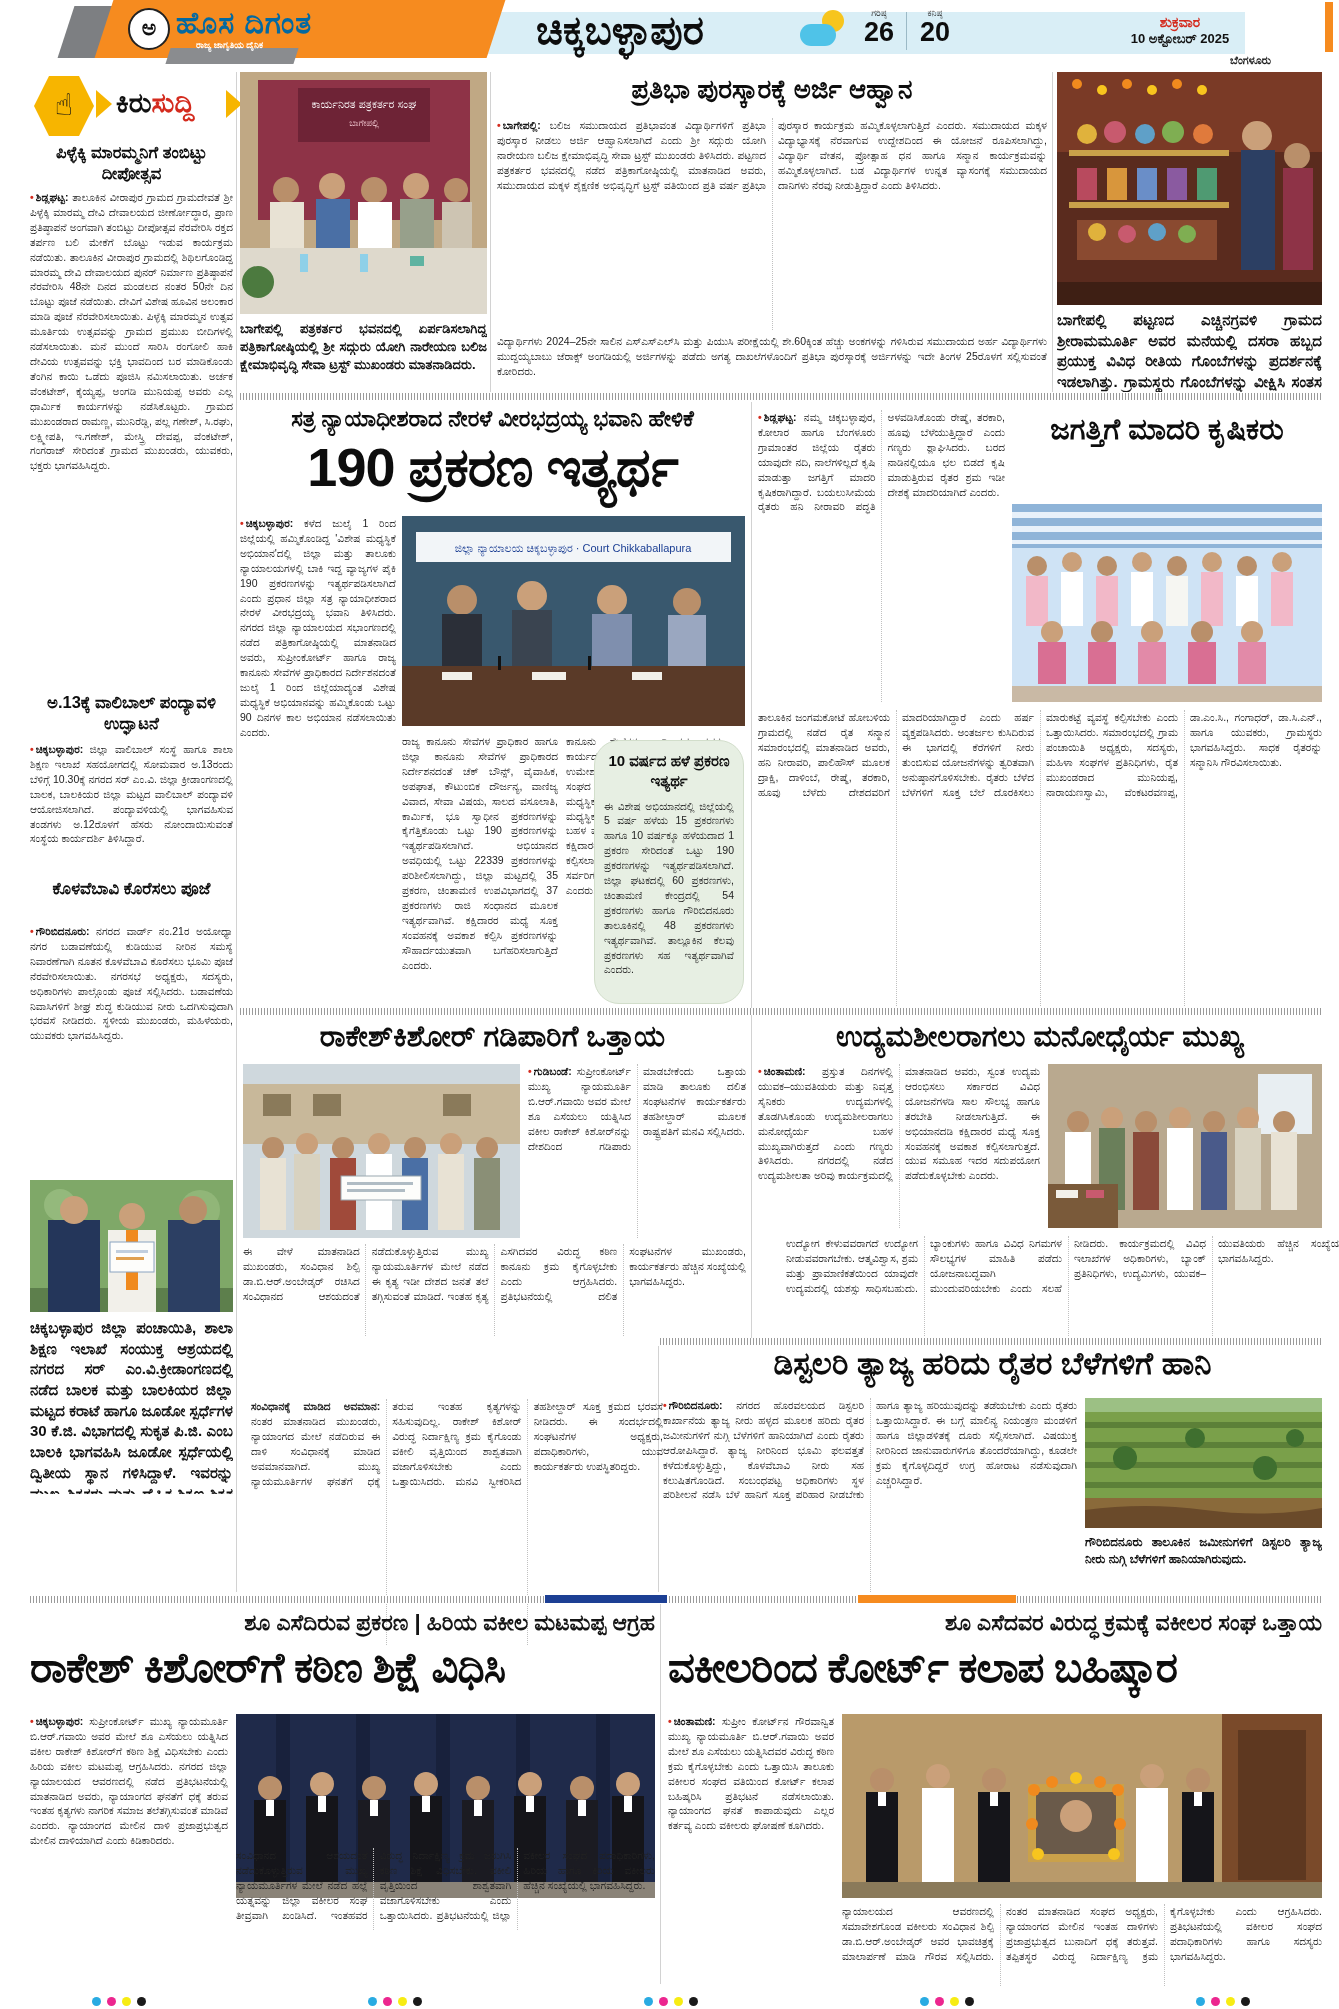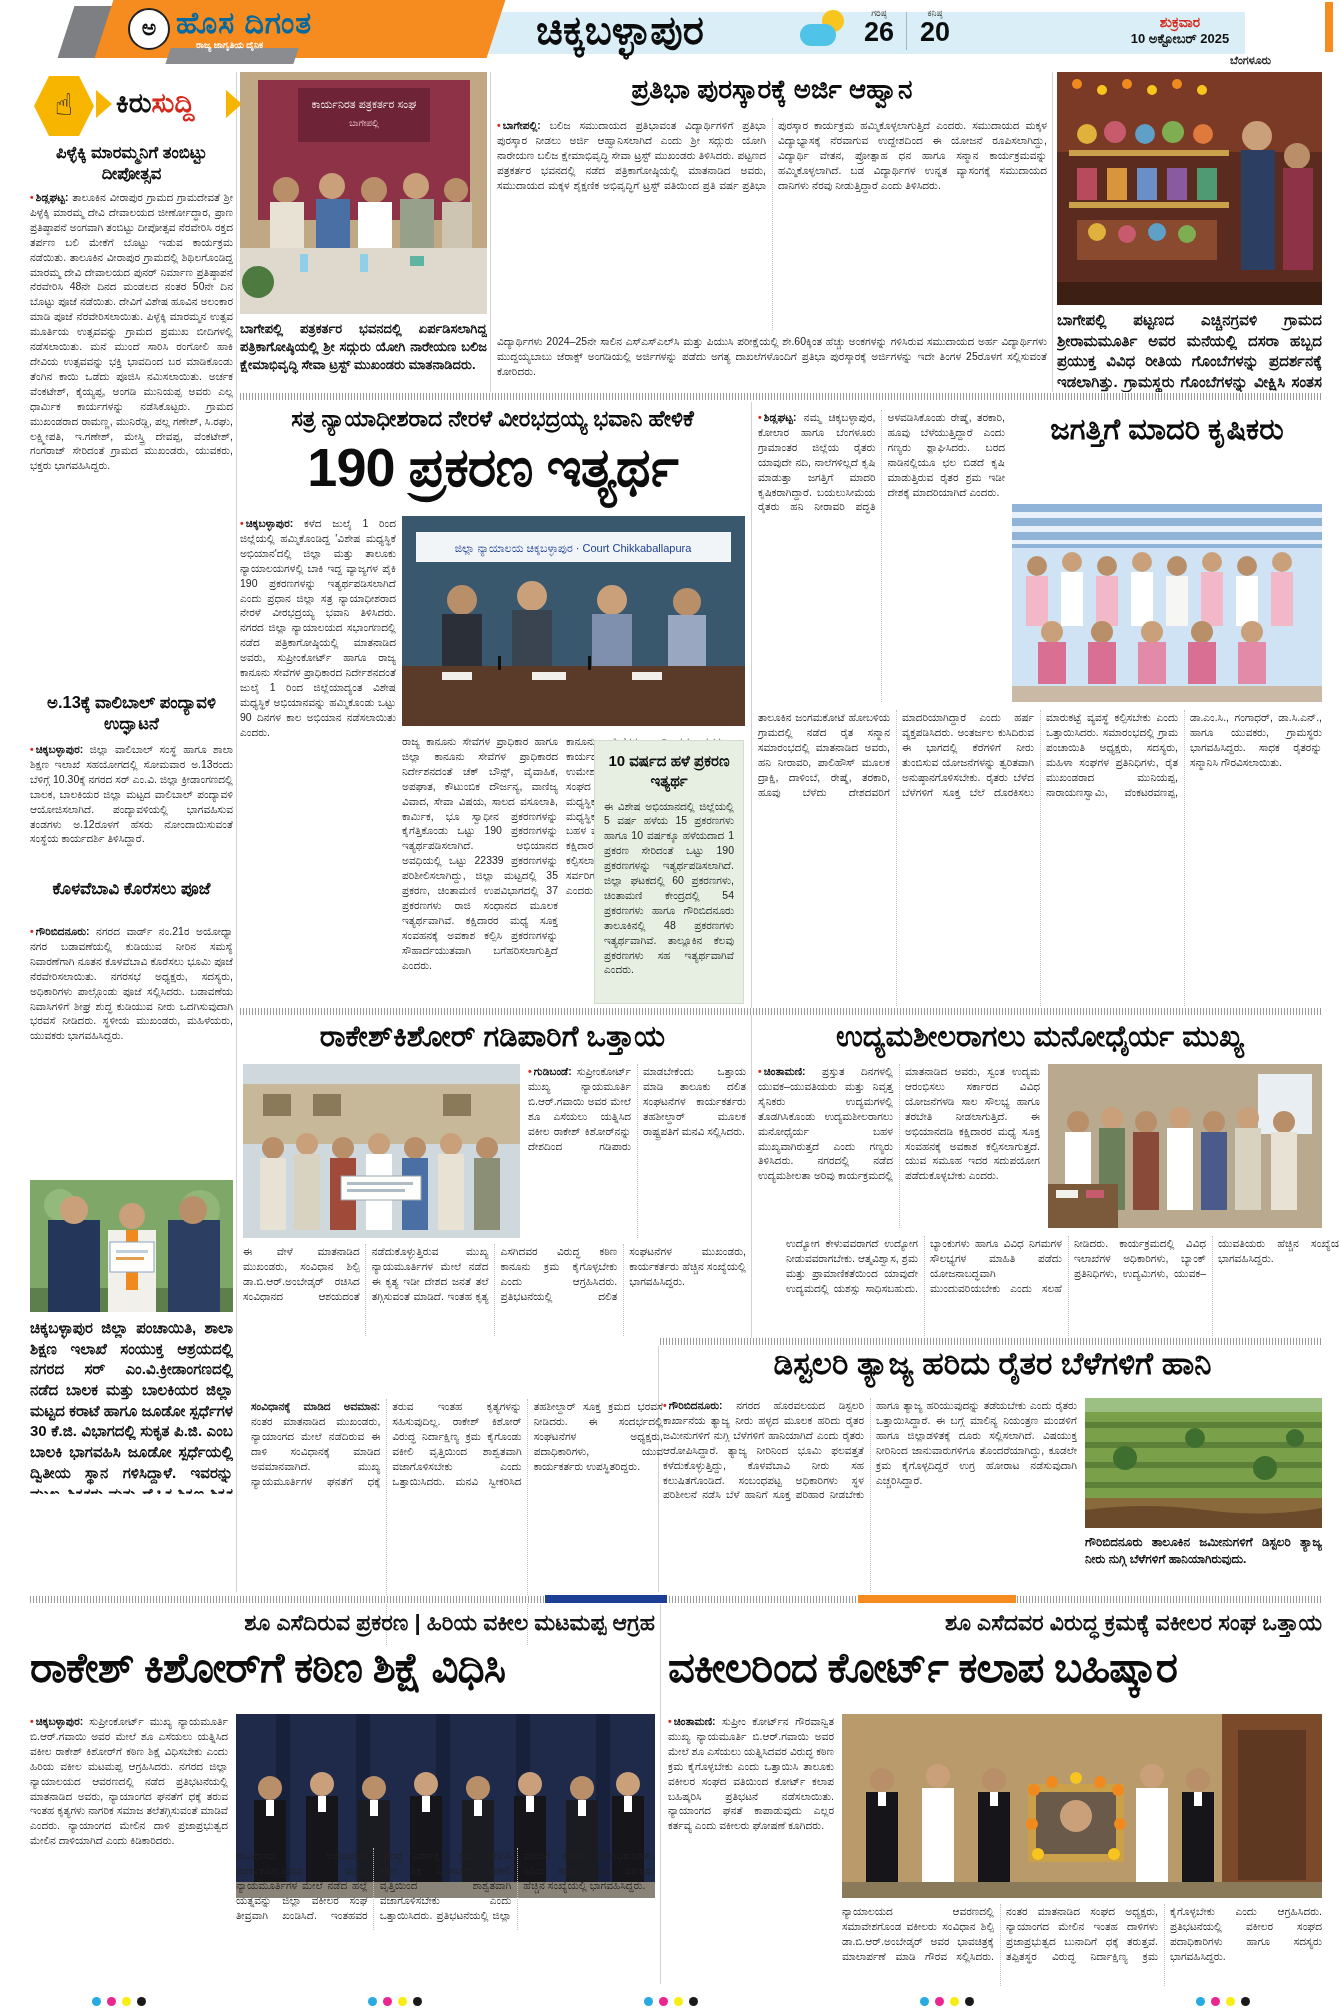--- a/index.html
+++ b/index.html
@@ -223,21 +223,21 @@
 </div>
 
 <div class="abs body-txt" style="left:402px;top:734px;width:156px;height:272px;">
   <span>ರಾಜ್ಯ ಕಾನೂನು ಸೇವೆಗಳ ಪ್ರಾಧಿಕಾರ ಹಾಗೂ ಜಿಲ್ಲಾ ಕಾನೂನು ಸೇವೆಗಳ ಪ್ರಾಧಿಕಾರದ ನಿರ್ದೇಶನದಂತೆ ಚೆಕ್ ಬೌನ್ಸ್, ವೈವಾಹಿಕ, ಅಪಘಾತ, ಕೌಟುಂಬಿಕ ದೌರ್ಜನ್ಯ, ವಾಣಿಜ್ಯ ವಿವಾದ, ಸೇವಾ ವಿಷಯ, ಸಾಲದ ವಸೂಲಾತಿ, ಕಾರ್ಮಿಕ, ಭೂ ಸ್ವಾಧೀನ ಪ್ರಕರಣಗಳನ್ನು ಕೈಗೆತ್ತಿಕೊಂಡು ಒಟ್ಟು 190 ಪ್ರಕರಣಗಳನ್ನು ಇತ್ಯರ್ಥಪಡಿಸಲಾಗಿದೆ. ಅಭಿಯಾನದ ಅವಧಿಯಲ್ಲಿ ಒಟ್ಟು 22339 ಪ್ರಕರಣಗಳನ್ನು ಪರಿಶೀಲಿಸಲಾಗಿದ್ದು, ಜಿಲ್ಲಾ ಮಟ್ಟದಲ್ಲಿ 35 ಪ್ರಕರಣ, ಚಿಂತಾಮಣಿ ಉಪವಿಭಾಗದಲ್ಲಿ 37 ಪ್ರಕರಣಗಳು ರಾಜಿ ಸಂಧಾನದ ಮೂಲಕ ಇತ್ಯರ್ಥವಾಗಿವೆ. ಕಕ್ಷಿದಾರರ ಮಧ್ಯೆ ಸೂಕ್ತ ಸಂವಹನಕ್ಕೆ ಅವಕಾಶ ಕಲ್ಪಿಸಿ ಪ್ರಕರಣಗಳನ್ನು ಸೌಹಾರ್ದಯುತವಾಗಿ ಬಗೆಹರಿಸಲಾಗುತ್ತಿದೆ ಎಂದರು.</span>
 </div>
 <div class="abs body-txt" style="left:566px;top:734px;width:0;height:0;"></div>
 <div class="abs body-txt" style="left:566px;top:734px;width:156px;height:272px;">
   <span>ಕಾನೂನು ಸೇವೆಗಳ ಪ್ರಾಧಿಕಾರದ ಸದಸ್ಯ ಕಾರ್ಯದರ್ಶಿ ಬಿ. ಶಿಲ್ಪ, ನ್ಯಾಯಮೂರ್ತಿಗಳಾದ ಉಮೇಶ್, ಲತಾ ಕುಮಾರಿ, ಜಿಲ್ಲಾ ವಕೀಲರ ಸಂಘದ ಅಧ್ಯಕ್ಷ ಮುಂತಾದವರು ಇದ್ದರು. ಮಧ್ಯಸ್ಥಿಕೆ ಬಹಳ ಮುಖ್ಯ: ಕೆಲವು ಪ್ರಕರಣಗಳಲ್ಲಿ ಮಧ್ಯಸ್ಥಿಕೆದಾರರ ಪಾತ್ರ ಹಾಗೂ ಮಧ್ಯಸ್ಥಿಕೆಯು ಬಹಳ ಮುಖ್ಯವಾಗಿರುತ್ತದೆ. ಈ ಅಭಿಯಾನದಡಿ ಕಕ್ಷಿದಾರರ ಮಧ್ಯೆ ಸೂಕ್ತ ಸಂವಹನಕ್ಕೆ ಅವಕಾಶ ಕಲ್ಪಿಸಲಾಗುತ್ತದೆ. ಅಭಿಯಾನಕ್ಕೆ ಸಹಕಾರ ನೀಡಿದ ಸರ್ವರಿಗೂ ಧನ್ಯವಾದಗಳನ್ನು ತಿಳಿಸುತ್ತೇನೆ ಎಂದರು.</span>
 </div>
 
-<div class="abs greenbox" style="left:594px;top:740px;width:150px;height:264px;box-sizing:border-box;">
+<div class="abs greenbox" style="left:594px;top:740px;width:150px;height:264px;box-sizing:border-box;border-radius:25px;">
   <div style="font-weight:900;font-size:15px;text-align:center;line-height:1.35;color:#0d0d0d;margin-bottom:7px;">10 ವರ್ಷದ ಹಳೆ ಪ್ರಕರಣ ಇತ್ಯರ್ಥ</div>
   <div class="body-txt" style="height:196px;">
     <span>ಈ ವಿಶೇಷ ಅಭಿಯಾನದಲ್ಲಿ ಜಿಲ್ಲೆಯಲ್ಲಿ 5 ವರ್ಷ ಹಳೆಯ 15 ಪ್ರಕರಣಗಳು ಹಾಗೂ 10 ವರ್ಷಕ್ಕೂ ಹಳೆಯದಾದ 1 ಪ್ರಕರಣ ಸೇರಿದಂತೆ ಒಟ್ಟು 190 ಪ್ರಕರಣಗಳನ್ನು ಇತ್ಯರ್ಥಪಡಿಸಲಾಗಿದೆ. ಜಿಲ್ಲಾ ಘಟಕದಲ್ಲಿ 60 ಪ್ರಕರಣಗಳು, ಚಿಂತಾಮಣಿ ಕೇಂದ್ರದಲ್ಲಿ 54 ಪ್ರಕರಣಗಳು ಹಾಗೂ ಗೌರಿಬಿದನೂರು ತಾಲೂಕಿನಲ್ಲಿ 48 ಪ್ರಕರಣಗಳು ಇತ್ಯರ್ಥವಾಗಿವೆ. ತಾಲ್ಲೂಕಿನ ಕೆಲವು ಪ್ರಕರಣಗಳು ಸಹ ಇತ್ಯರ್ಥವಾಗಿವೆ ಎಂದರು.</span>
   </div>
 </div>
 
 <div class="abs body-txt c2" style="left:758px;top:410px;width:247px;height:292px;">
   <b class="byl"><span class="dot">•</span><span>ಶಿಡ್ಲಘಟ್ಟ:</span></b>
   <span>ನಮ್ಮ ಚಿಕ್ಕಬಳ್ಳಾಪುರ, ಕೋಲಾರ ಹಾಗೂ ಬೆಂಗಳೂರು ಗ್ರಾಮಾಂತರ ಜಿಲ್ಲೆಯ ರೈತರು ಯಾವುದೇ ನದಿ, ನಾಲೆಗಳಿಲ್ಲದೆ ಕೃಷಿ ಮಾಡುತ್ತಾ ಜಗತ್ತಿಗೆ ಮಾದರಿ ಕೃಷಿಕರಾಗಿದ್ದಾರೆ. ಬಯಲುಸೀಮೆಯ ರೈತರು ಹನಿ ನೀರಾವರಿ ಪದ್ಧತಿ ಅಳವಡಿಸಿಕೊಂಡು ರೇಷ್ಮೆ, ತರಕಾರಿ, ಹೂವು ಬೆಳೆಯುತ್ತಿದ್ದಾರೆ ಎಂದು ಗಣ್ಯರು ಶ್ಲಾಘಿಸಿದರು. ಬರದ ನಾಡಿನಲ್ಲಿಯೂ ಛಲ ಬಿಡದೆ ಕೃಷಿ ಮಾಡುತ್ತಿರುವ ರೈತರ ಶ್ರಮ ಇಡೀ ದೇಶಕ್ಕೆ ಮಾದರಿಯಾಗಿದೆ ಎಂದರು.</span>
 </div>

